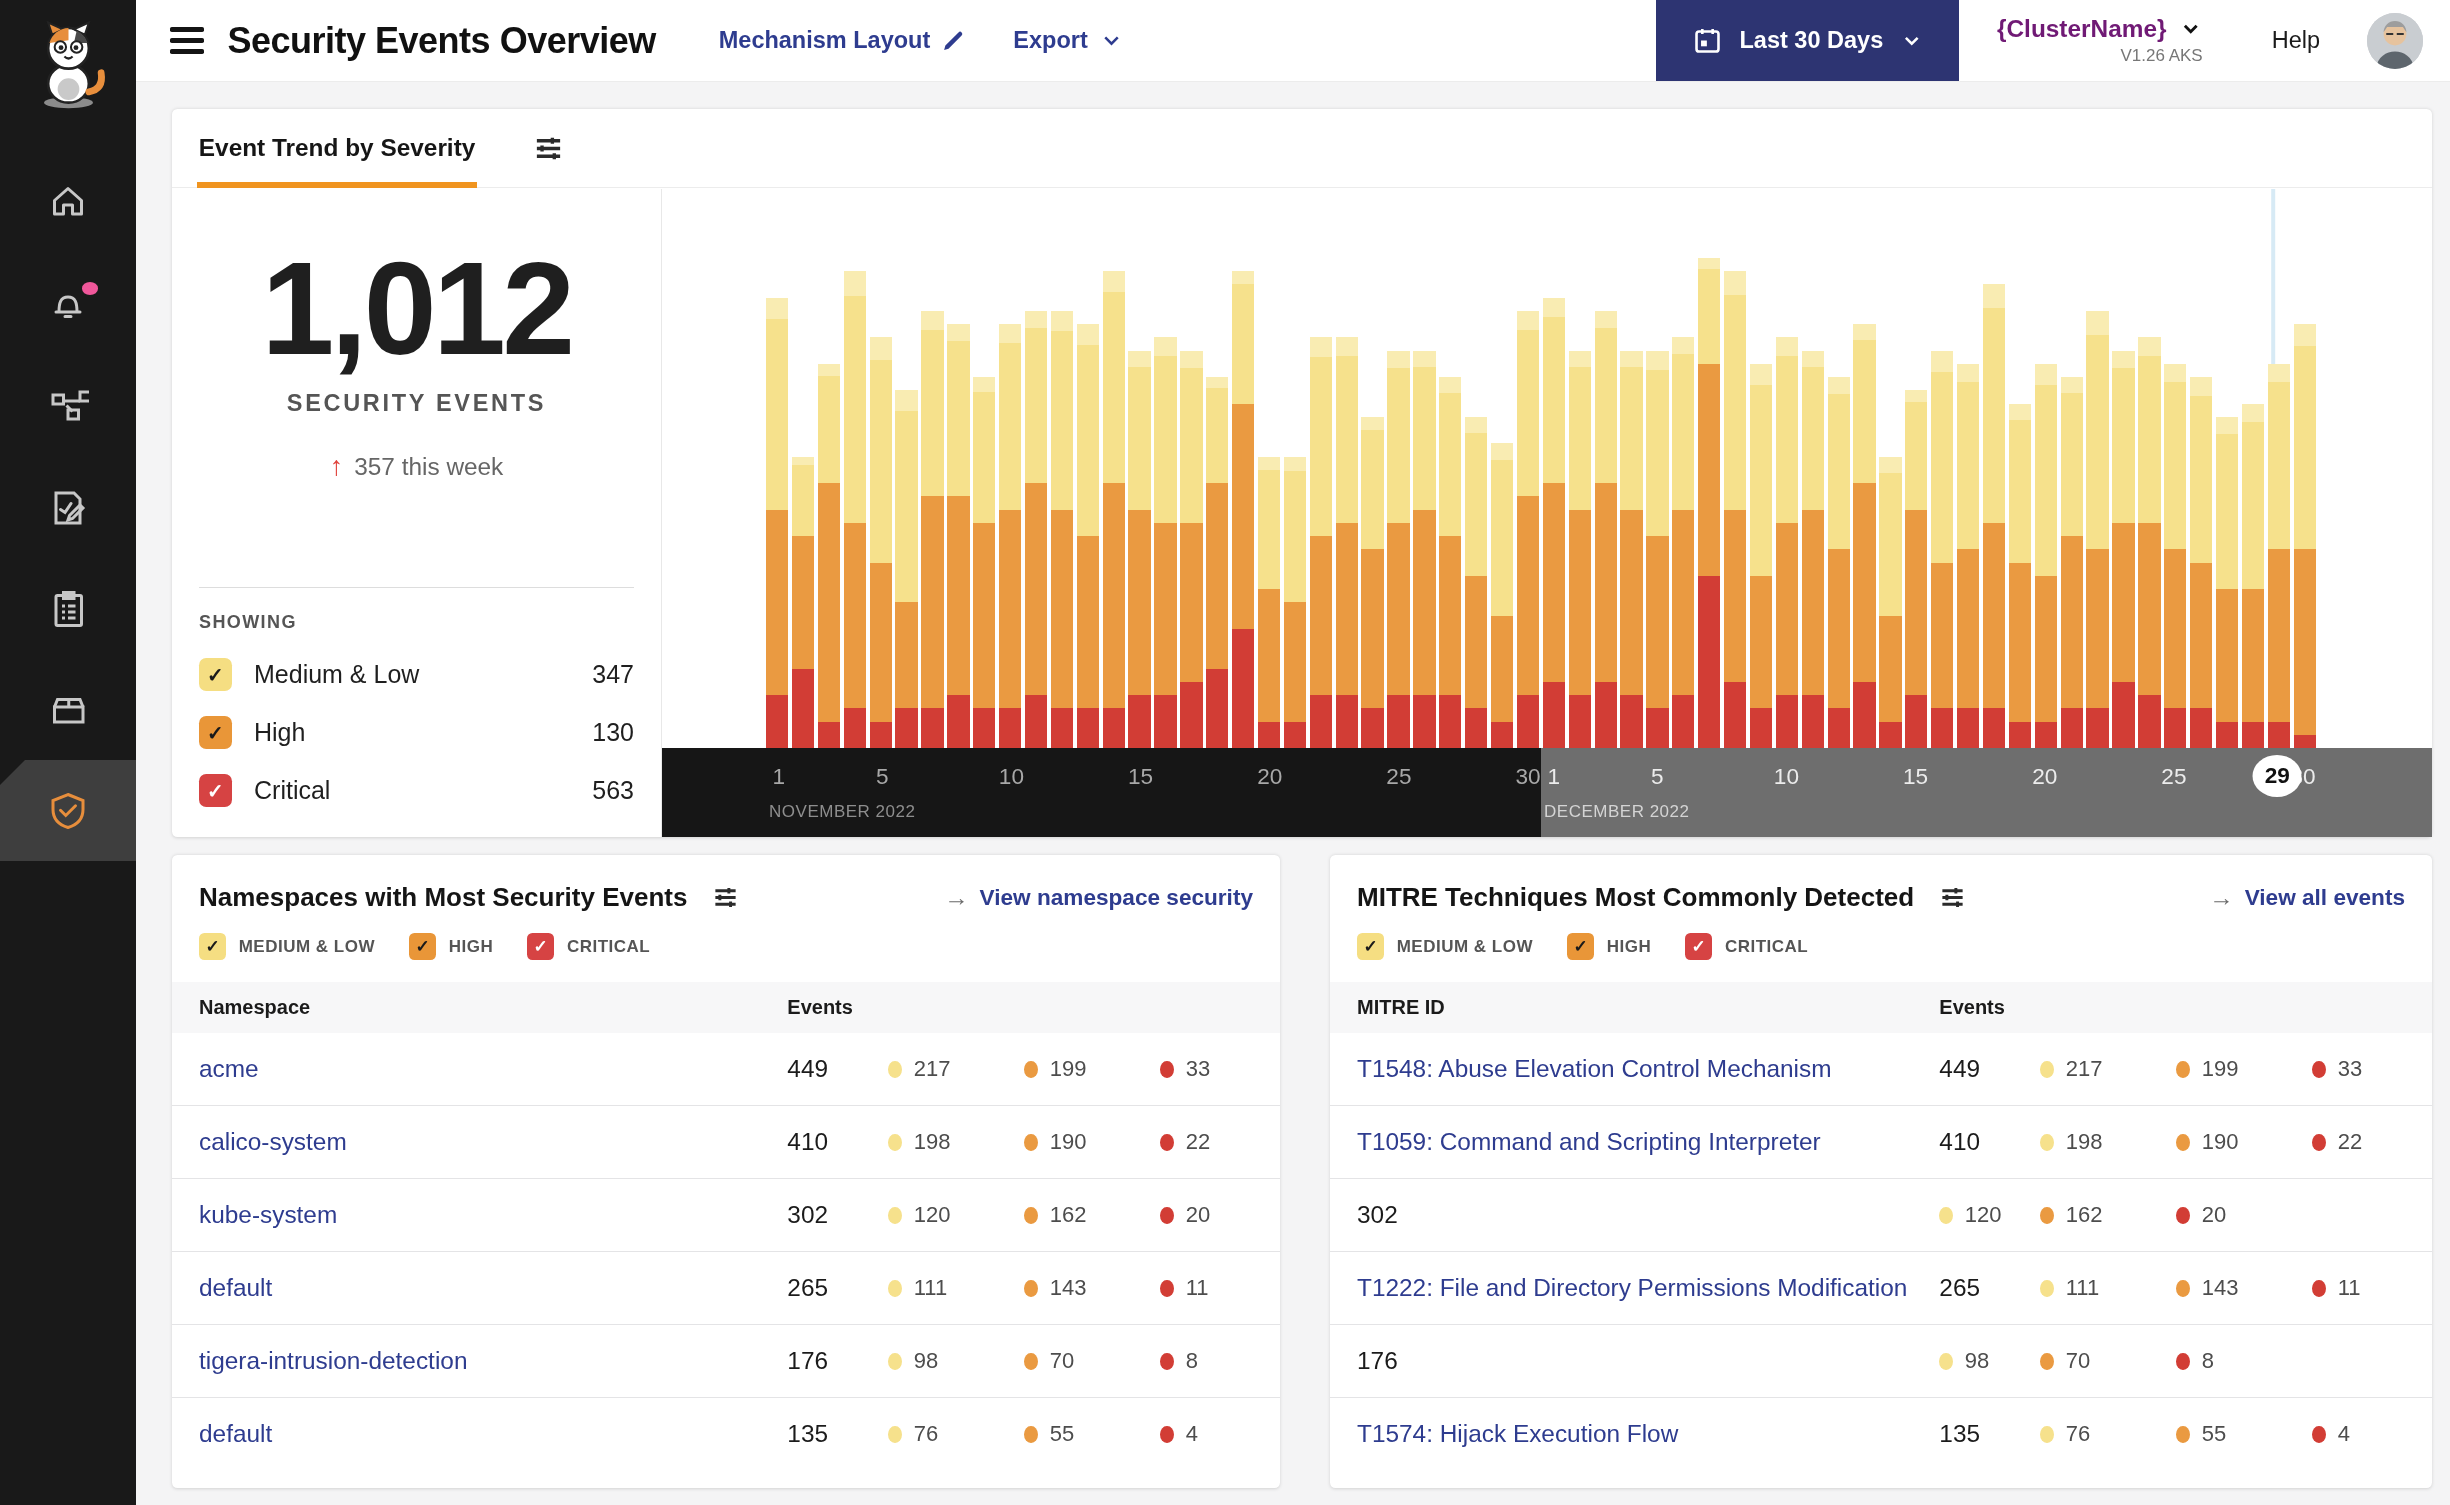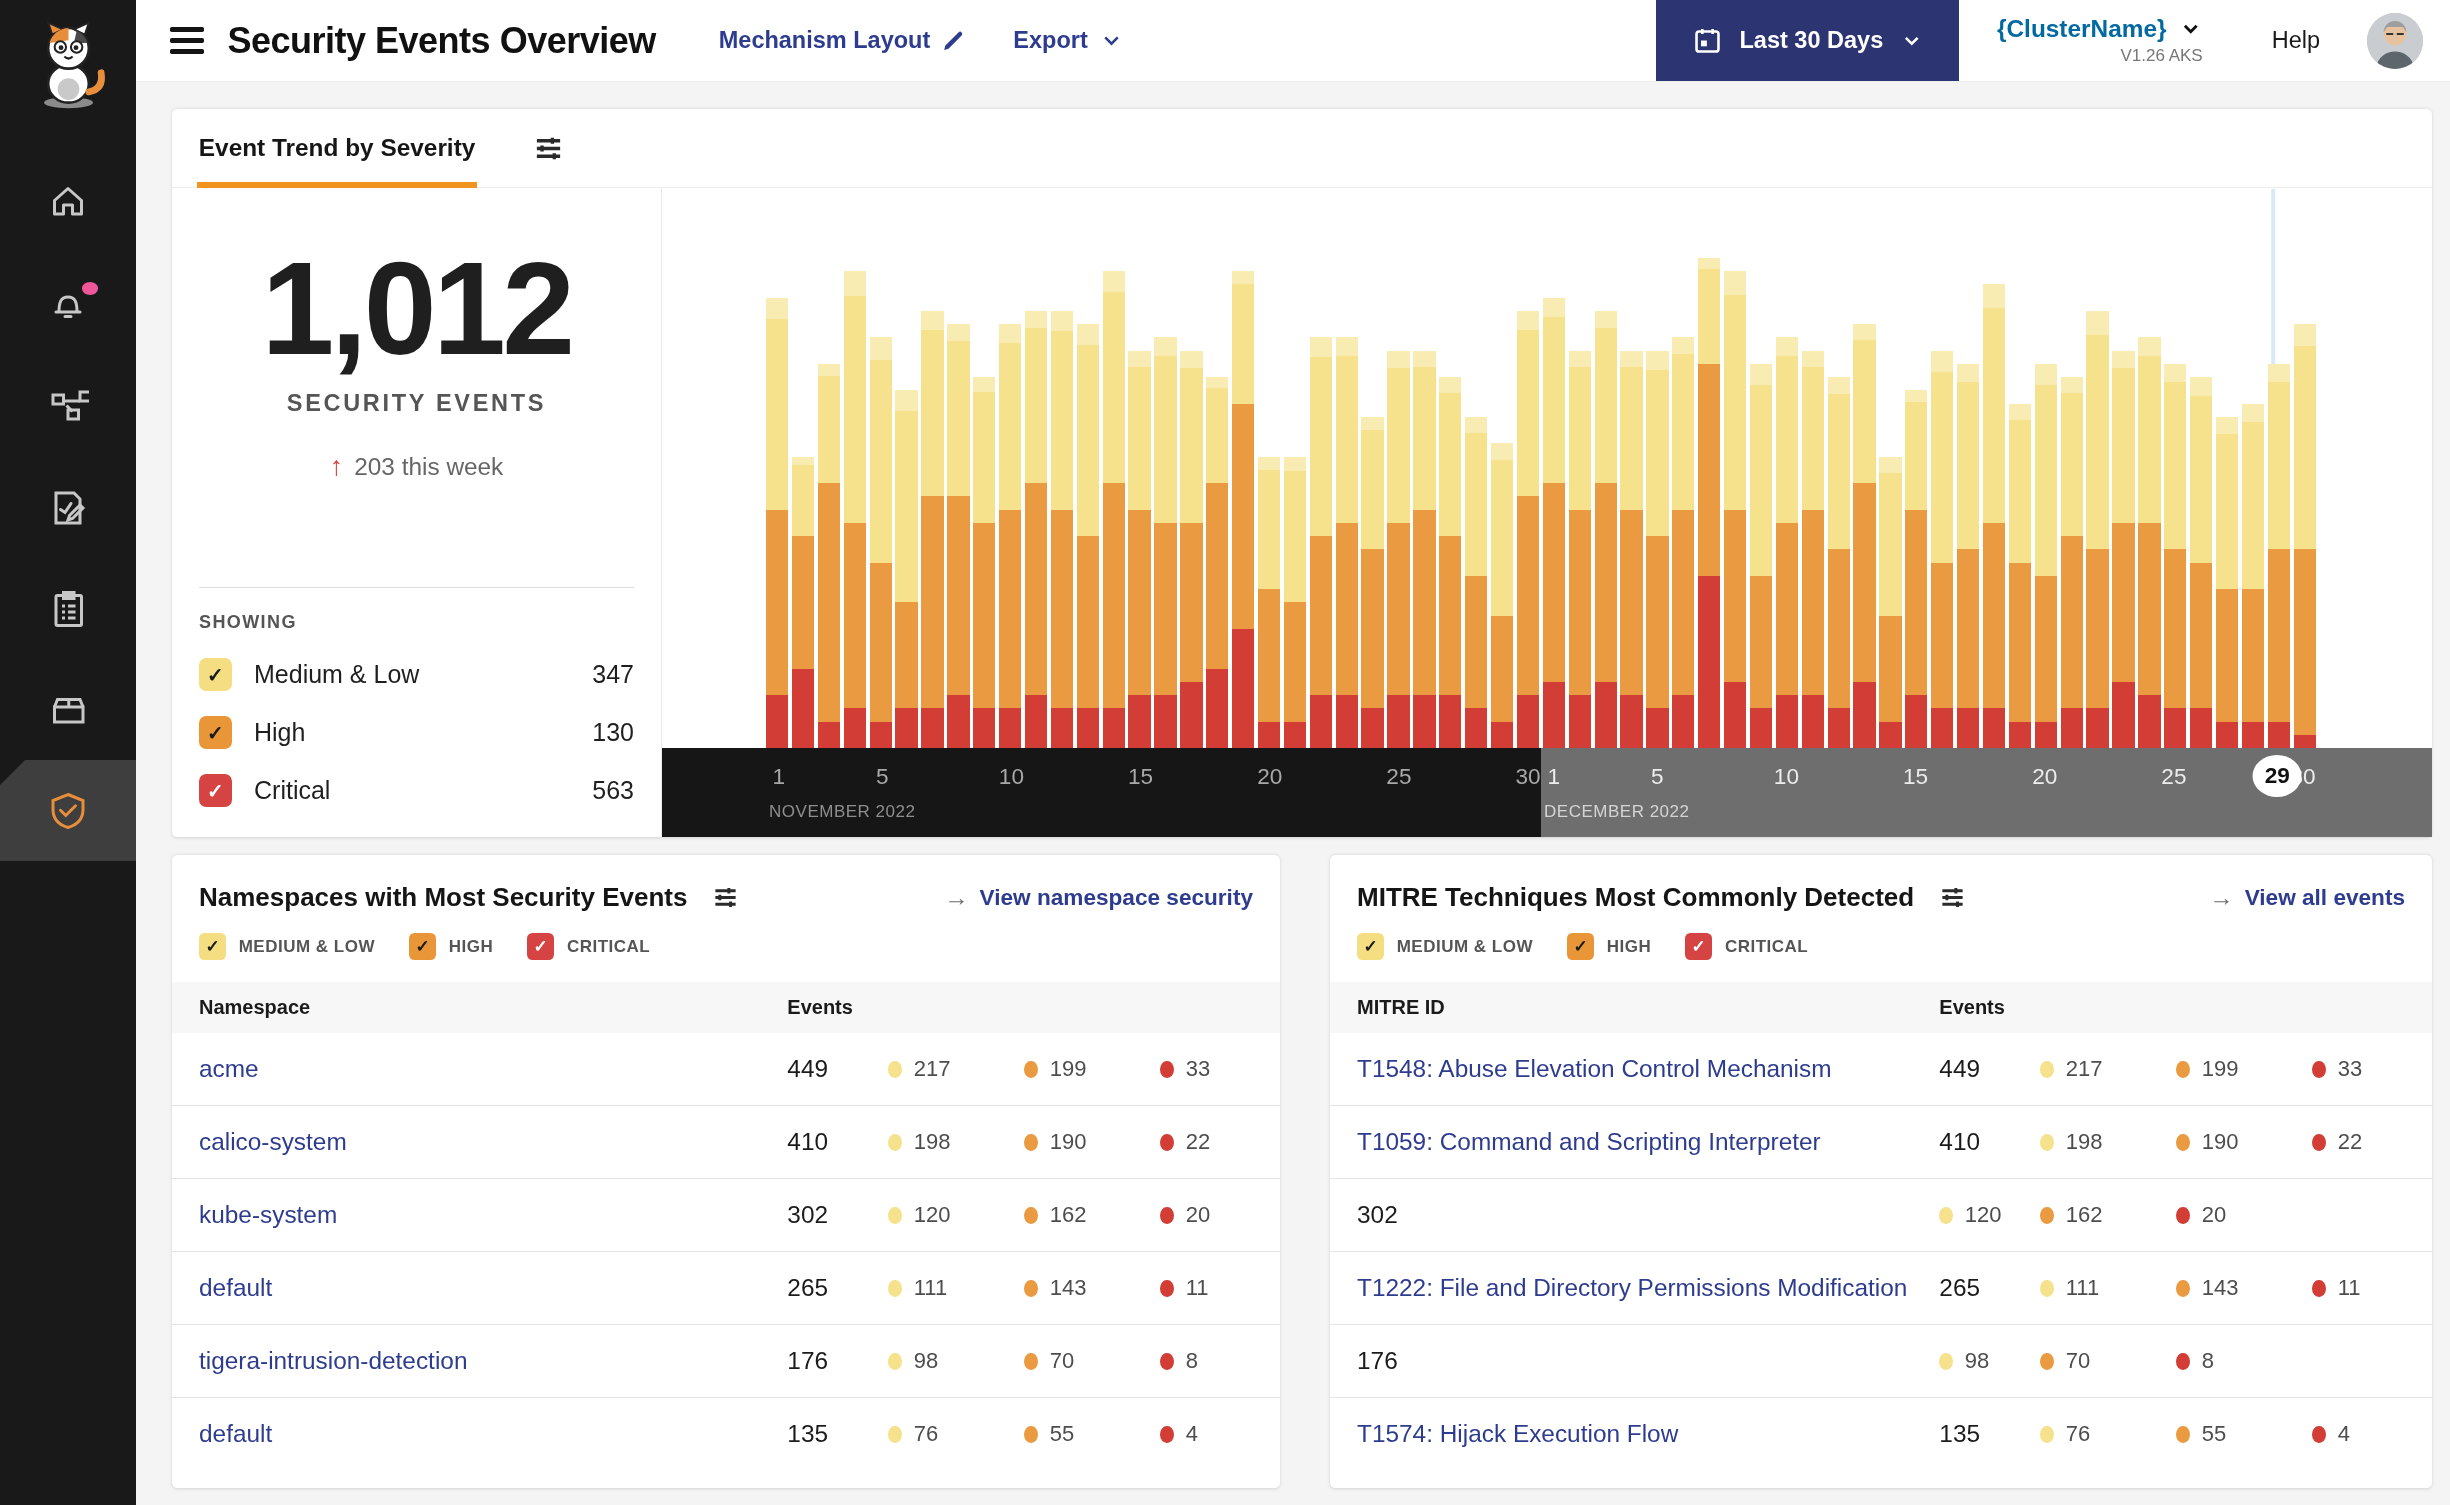--- a/index.html
+++ b/index.html
@@ -22,21 +22,21 @@
           display:flex;align-items:center;border-bottom:1.8px solid #ECECEC;z-index:30;text-align:right;}
   .hamburger{margin-left:34px;width:34px;display:flex;flex-direction:column;gap:6.3px;cursor:pointer;}
   .hamburger span{display:block;height:4.5px;background:#141414;border-radius:1.8px;}
   .page-title{margin-left:23.5px;font-size:36px;font-weight:700;color:#111;letter-spacing:-0.5px;}
   .top-link{display:flex;align-items:center;gap:11px;color:#2E3C8F;font-size:23.5px;font-weight:600;cursor:pointer;}
   .top-link svg{width:25px;height:25px;}
   .date-btn{margin-left:auto;height:81px;background:#2D3472;display:flex;align-items:center;gap:16.3px;
             padding:0 36px;color:#fff;font-size:23.5px;font-weight:600;cursor:pointer;}
   .date-btn svg{width:31px;height:31px;stroke:#fff;fill:none;stroke-width:2;}
   .cluster{margin-left:38px;cursor:pointer;}
-  .cluster-top{display:flex;align-items:center;gap:12.7px;font-size:24.4px;font-weight:700;color:#0369a1;}
+  .cluster-top{display:flex;align-items:center;gap:12.7px;font-size:24.4px;font-weight:700;color:#701a75;}
   .cluster-top svg{width:23.5px;height:23.5px;stroke:#111;fill:none;stroke-width:3;}
   .cluster-ver{font-size:17px;color:#777;margin-top:3.6px;}
   .help{margin-left:69px;font-size:23.5px;color:#1b1b1b;cursor:pointer;}
   .avatar{margin-left:47px;margin-right:27px;width:56px;height:56px;border-radius:50%;background:#C9CDD1;overflow:hidden;cursor:pointer;flex:none;}
 
   
   .card{position:absolute;background:#fff;border-radius:5.4px;box-shadow:0 0.9px 3.6px rgba(0,0,0,.14);}
   .chart-card{left:172px;top:109px;width:2260px;height:728px;}
   .tabs-row{height:78px;border-bottom:1.8px solid #ECECEC;display:flex;align-items:center;padding:0 25px;}
   .tab{font-size:24.4px;font-weight:700;color:#7A7A7A;padding:0 1.8px;margin-right:56px;height:76px;
@@ -242,21 +242,21 @@
           <path d="M15 3.6v4.8M7 9.6v4.8M16.5 15.6v4.8" stroke-width="4"></path>
         </svg>
       </div>
     <div class="card-body">
       <div class="stat-panel">
         <div class="stat-center">
           <div class="big-number">1,012</div>
           <div class="stat-sub">SECURITY EVENTS</div>
           <div class="stat-delta">
             <span class="up-arrow">↑</span>
-            <span>203 this week</span>
+            <span>357 this week</span>
           </div>
         </div>
         <div class="stat-hr"></div>
         <div class="showing">
           <div class="showing-head">SHOWING</div>
           <div>
               <div class="legend-row">
                 <span class="cbox" style="background:#F5DE82">✓</span>
                 <span class="legend-label">Medium &amp; Low</span>
                 <span class="legend-count">347</span>

